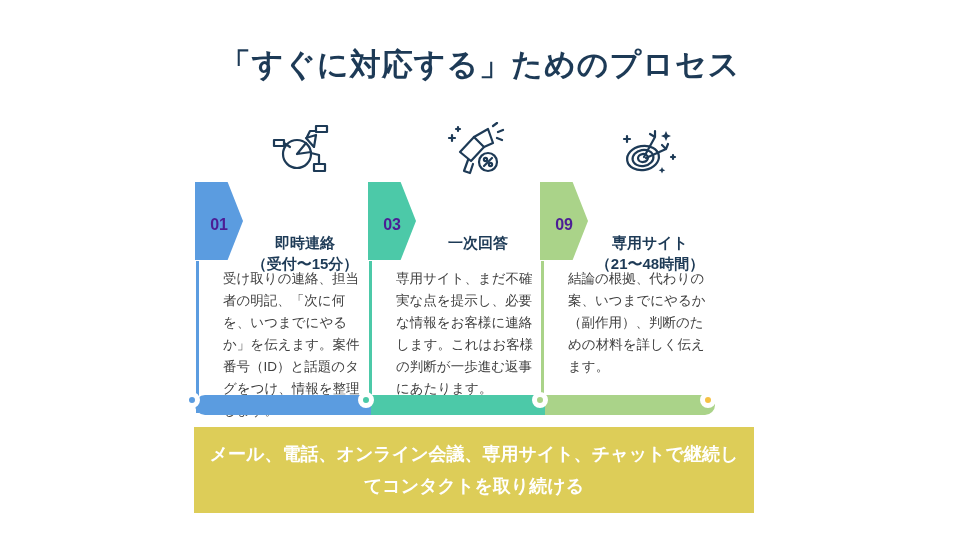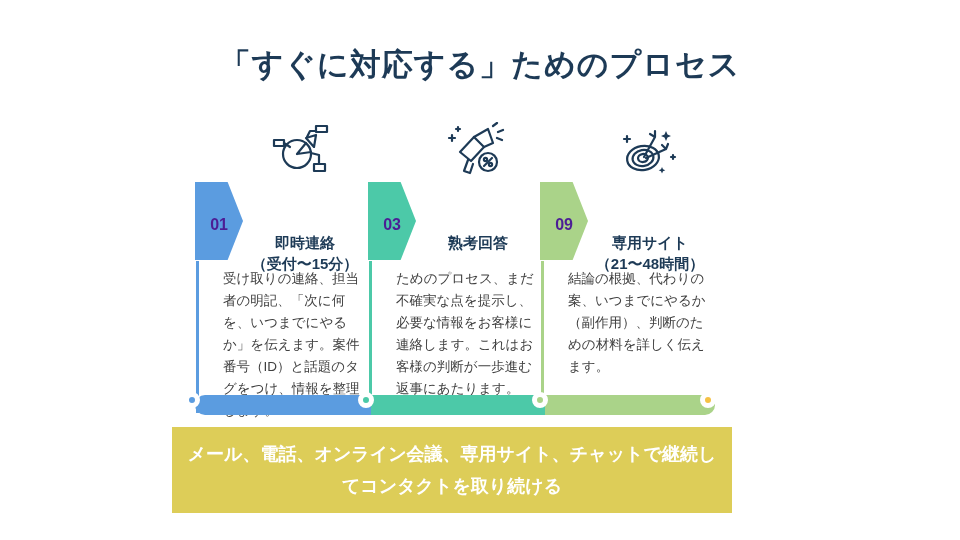--- a/index.html
+++ b/index.html
@@ -53,21 +53,21 @@
   .seg.s3 { width:170px; background:var(--step3_green); }
   .dot {
     position:absolute; top:392px; width:16px; height:16px; border-radius:50%;
     border:5px solid #ffffff;
   }
   .dot.d1 { left:184px; background:var(--step1_blue); }
   .dot.d2 { left:358px; background:var(--step2_teal); }
   .dot.d3 { left:532px; background:var(--step3_green); }
   .dot.d4 { left:700px; background:var(--end_yellow); }
   .banner {
-    position:absolute; left:172px; top:427px; width:560px; height:86px;
+    position:absolute; left:194px; top:427px; width:560px; height:86px;
     background:var(--banner_bg); display:flex; align-items:center; justify-content:flex-end;
     padding:12px 12px;
   }
   .banner p {
     color:var(--banner_text); font-weight:bold; font-size:18px;
     line-height:32px; text-align:center;
   }
   svg { display:block; }
 </style>
 </head>
@@ -113,24 +113,24 @@
         <circle cx="45" cy="40" r="9"></circle>
         <path d="M41 44 L49 36"></path>
         <circle cx="42.5" cy="37.5" r="1.6"></circle>
         <circle cx="47.5" cy="42.5" r="1.6"></circle>
       </svg>
     </div>
     <div class="chevron">
       <span>03</span>
     </div>
     <div class="head">
-      <div>熟考回答</div>
+      <div>一次回答</div>
     </div>
     <div class="vline"></div>
-    <p class="body-text">ためのプロセス、まだ不確実な点を提示し、必要な情報をお客様に連絡します。これはお客様の判断が一歩進む返事にあたります。</p>
+    <p class="body-text">専用サイト、まだ不確実な点を提示し、必要な情報をお客様に連絡します。これはお客様の判断が一歩進む返事にあたります。</p>
   </div>
 
   <div class="col c3">
     <div class="icon-wrap">
       <svg width="66" height="54" viewBox="0 0 66 54" fill="none" stroke="currentColor" stroke-width="2.2" stroke-linecap="round" stroke-linejoin="round">
         <g transform="rotate(-10 28 36)">
           <ellipse cx="28" cy="36" rx="16" ry="12"></ellipse>
           <ellipse cx="28" cy="36" rx="10.5" ry="8"></ellipse>
           <ellipse cx="28" cy="36" rx="5" ry="4"></ellipse>
         </g>

